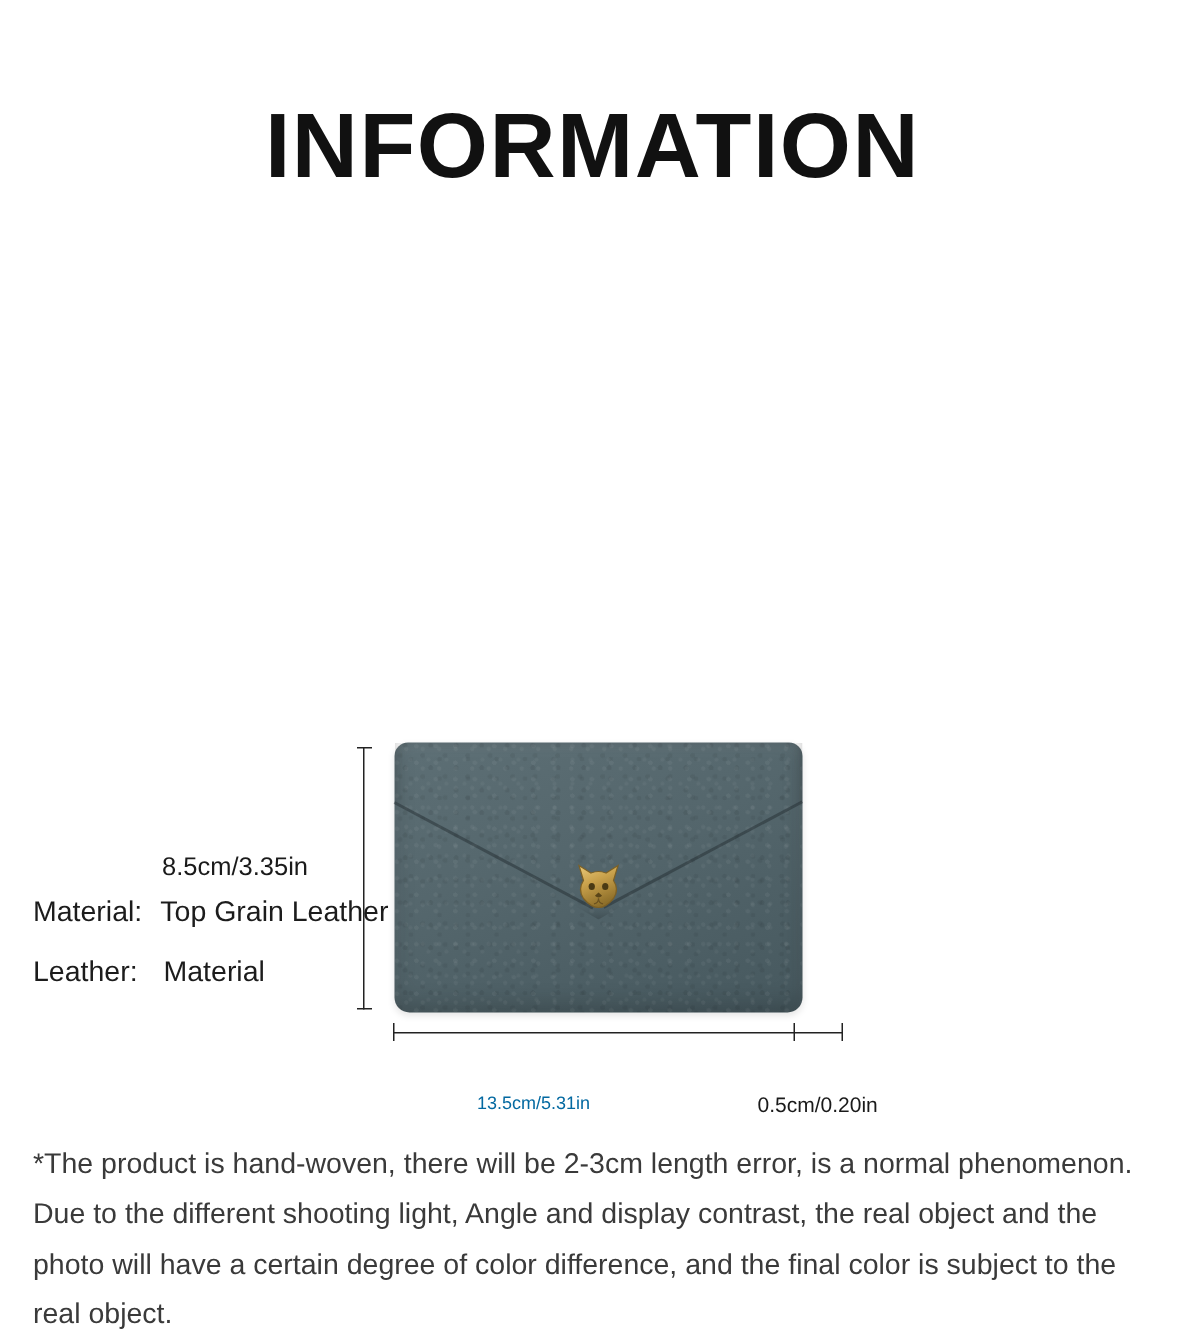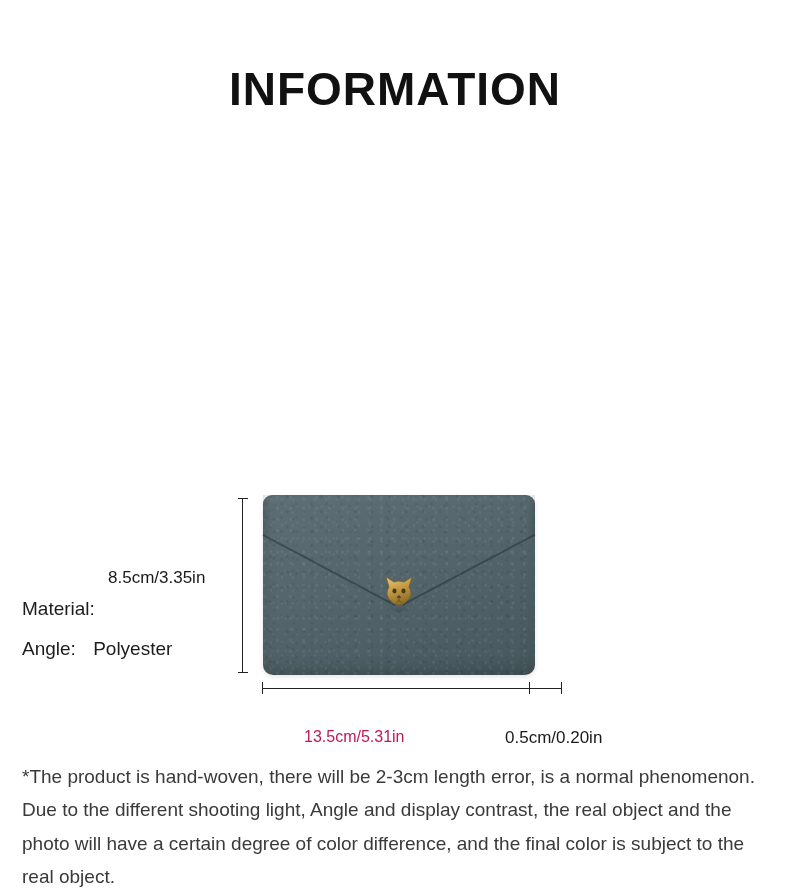--- a/index.html
+++ b/index.html
@@ -16,21 +16,21 @@
     overflow: hidden;
   }
 
   
   .title {
     position: absolute;
     top: 62px;
     left: 0;
     width: 790px;
     text-align: center;
-    font-size: 46px;
+    font-size: 61px;
     font-weight: bold;
     letter-spacing: 1px;
     color: #111111;
   }
 
   
   .figure {
     position: absolute;
     left: 0;
     top: 230px;
@@ -96,31 +96,31 @@
     width: 1px;
     height: 12px;
     background: #222;
   }
   .h-bracket .t1 { left: 0; }
   .h-bracket .t2 { left: 267px; }
   .h-bracket .t3 { left: 299px; }
 
   .h-label-width {
     position: absolute;
-    left: 304px;
+    left: 318px;
     top: 498px;
-    font-size: 16px;
-    color: #be185d;
+    font-size: 12px;
+    color: #0369a1;
     white-space: nowrap;
   }
   .h-label-depth {
     position: absolute;
     left: 505px;
     top: 498px;
-    font-size: 17px;
+    font-size: 14px;
     color: #1a1a1a;
     white-space: nowrap;
   }
 
   
   .wallet {
     position: absolute;
     left: 263px;
     top: 265px;
     width: 272px;
@@ -212,25 +212,24 @@
 
   
   .specs {
     position: absolute;
     left: 22px;
     top: 598px;
     width: 746px;
   }
   .spec-row {
     display: flex;
-    align-items: flex-start;
+    align-items: flex-end;
     margin-bottom: 18px;
     font-size: 19px;
     color: #1c1c1c;
-    flex-direction: column;
   }
   .spec-label { white-space: nowrap; }
   .spec-value { margin-left: 12px; white-space: nowrap; }
   .spec-right {
     position: absolute;
     left: 372px;
     display: flex;
     align-items: baseline;
   }
   .row-rel { position: relative; width: 100%; }
@@ -296,24 +295,25 @@
     <div class="tick t3"></div>
   </div>
   <div class="h-label-width">13.5cm/5.31in</div>
   <div class="h-label-depth">0.5cm/0.20in</div>
 </div>
 
 <div class="specs">
 
   <div class="spec-row">
     <span class="spec-label">Material:</span>
+    <span class="spec-value">Top Grain Leather</span>
   </div>
 
   <div class="spec-row">
     <div class="row-rel">
-      <span class="spec-label">Angle:</span>
-      <span class="spec-value">Polyester</span>
+      <span class="spec-label">Leather:</span>
+      <span class="spec-value">Material</span>
     </div>
   </div>
 
 </div>
 
 <div class="disclaimer">*The product is hand-woven, there will be 2-3cm length error, is a normal phenomenon. Due to the different shooting light, Angle and display contrast, the real object and the photo will have a certain degree of color difference, and the final color is subject to the real object.</div>
 
 </body></html>

